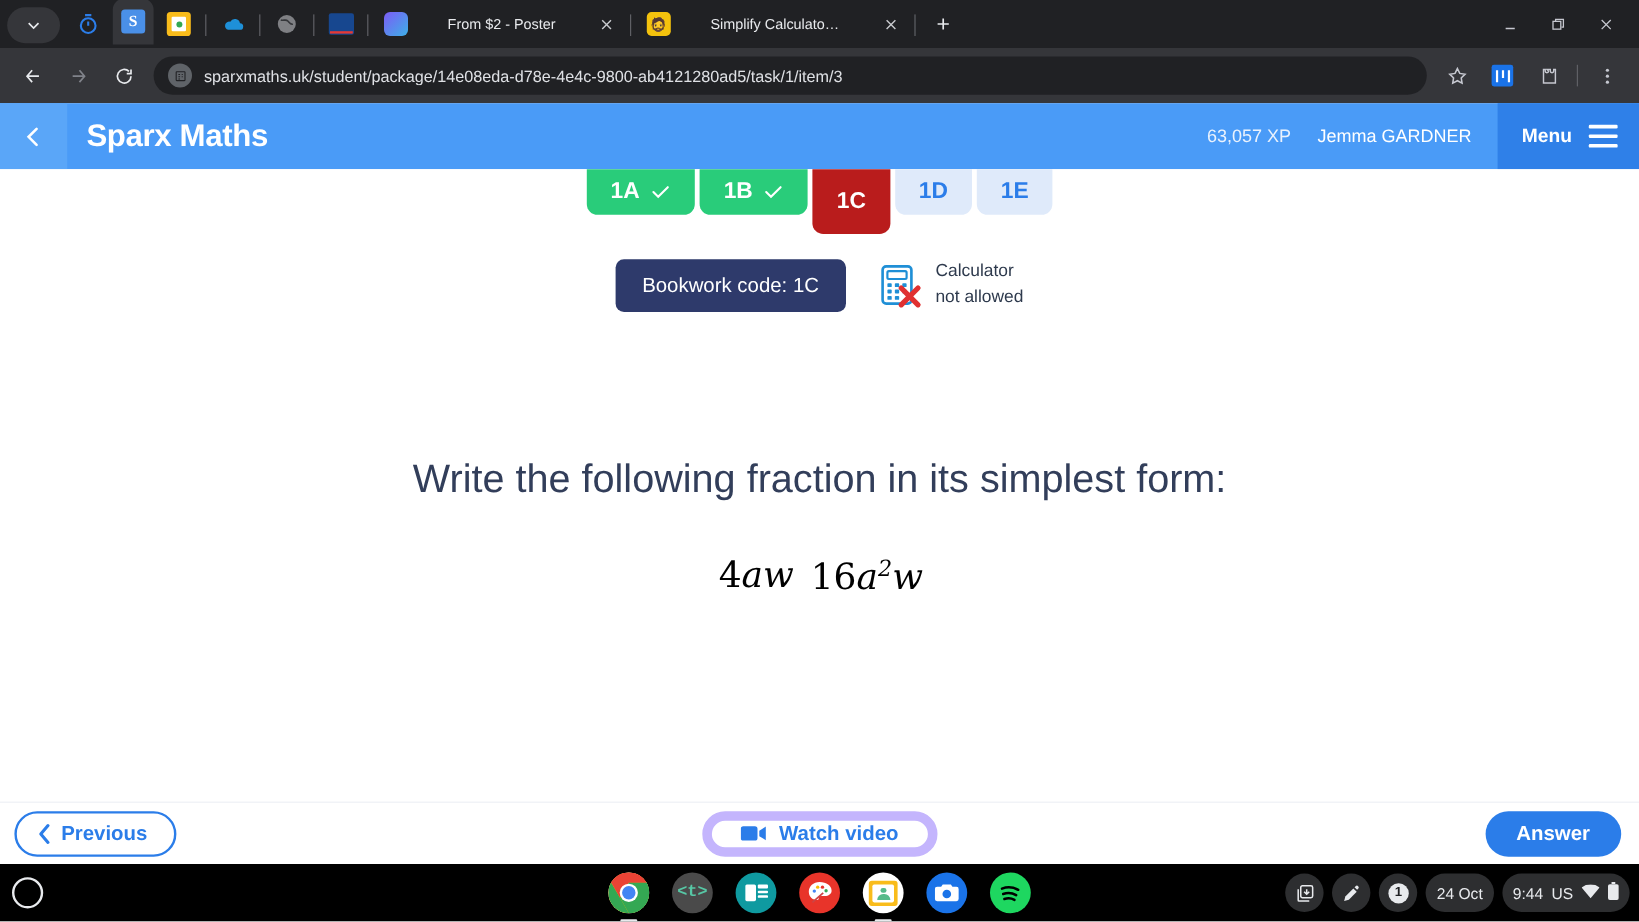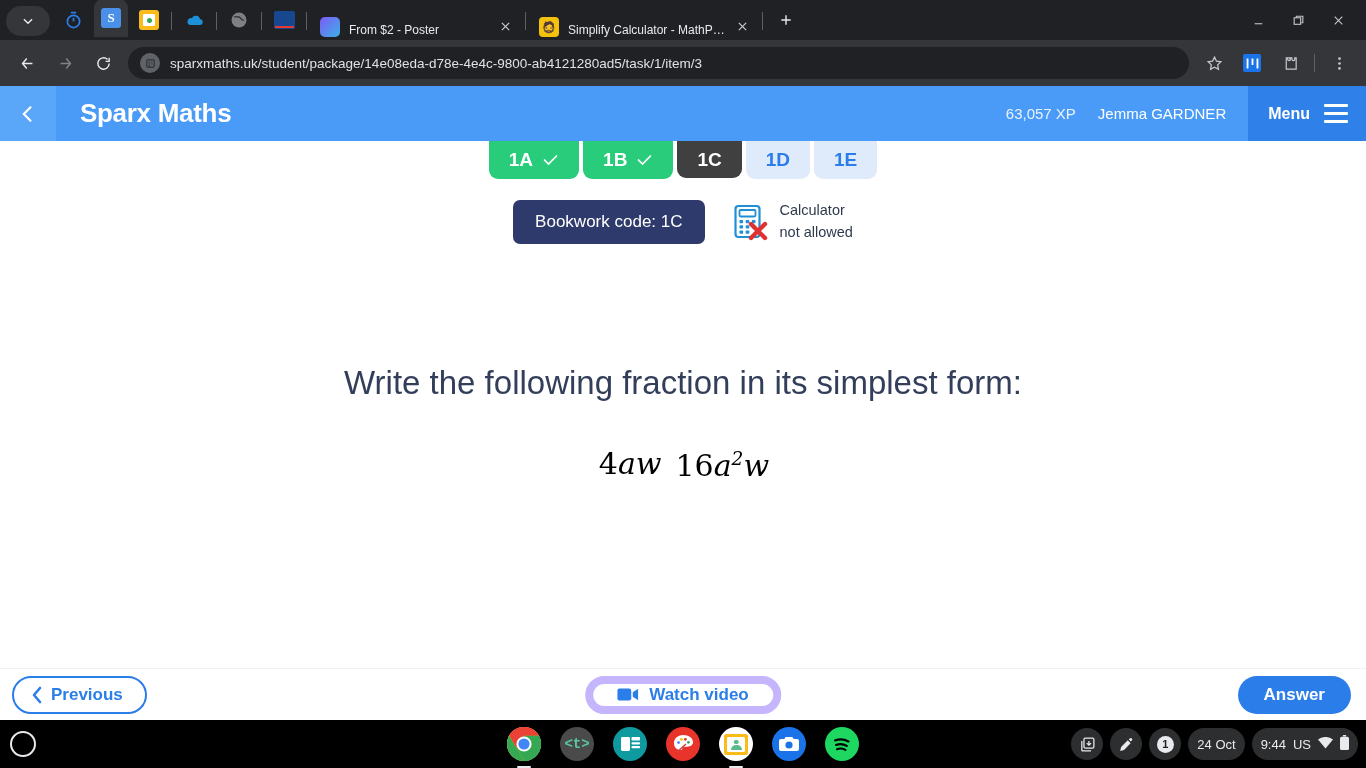--- a/index.html
+++ b/index.html
@@ -24,22 +24,22 @@
   .chev-btn svg { width:14px; height:14px; }
   .mini-tab {
     width:34px; height:34px; margin:0 2px 3px 2px; border-radius:8px 8px 0 0;
     display:flex; align-items:center; justify-content:center; position:relative;
   }
   .mini-tab.active { background:#35363a; height:38px; border-radius:9px 9px 0 0; }
   .favicon { width:20px; height:20px; border-radius:3px; display:block; }
   .tab-sep { width:1px; height:18px; background:#5f6065; margin:0 3px 10px 3px; }
 
   .tab {
-    display:flex; align-items:flex-end; height:34px; margin-bottom:3px;
-    padding:0 6px 0 10px; border-radius:8px 8px 0 0; max-width:230px;
+    display:flex; align-items:center; height:34px; margin-bottom:3px;
+    padding:0 6px 0 10px; border-radius:8px 8px 0 0; max-width:230px;gap:24px;
   }
   .tab .favicon { margin-right:9px; flex:0 0 auto; }
   .tab-title {
     color:#e8eaed; font-size:12px; white-space:nowrap; overflow:hidden;
     text-overflow:ellipsis; flex:1 1 auto;
   }
   .tab-close {
     width:22px; height:22px; margin-left:6px; border-radius:11px;
     display:flex; align-items:center; justify-content:center; flex:0 0 auto;
   }
@@ -88,21 +88,21 @@
     position:absolute; left:0; top:86px; width:1366px; height:55px;
     background:#4a9bf7; display:flex; align-items:center;
   }
   .sx-back {
     width:56px; height:55px; background:#5aa6f8;
     display:flex; align-items:center; justify-content:center;
   }
   .sx-back svg { width:20px; height:22px; }
   .sx-brand {
     color:#fff; font-size:26px; font-weight:bold; letter-spacing:-0.3px;
-    margin-left:24px; flex:1 1 auto;
+    margin-left:16px; flex:1 1 auto;
   }
   .sx-xp { color:#eaf2fd; font-size:15px; margin-right:22px; }
   .sx-user { color:#ffffff; font-size:15px; margin-right:22px; }
   .sx-menu {
     height:55px; background:#2f80e8; display:flex; align-items:center;
     padding:0 18px 0 20px;
   }
   .sx-menu-label { color:#fff; font-size:16px; font-weight:bold; margin-right:14px; }
   .burger { width:24px; display:flex; flex-direction:column; gap:5px; }
   .burger span { display:block; height:3px; background:#fff; border-radius:1px; }
@@ -114,21 +114,21 @@
   .task-tabs {
     display:flex; justify-content:center; align-items:flex-start; padding-top:0;
     gap:4px;
   }
   .ttab {
     height:38px; padding:0 20px; border-radius:0 0 9px 9px;
     display:flex; align-items:center; justify-content:center; gap:9px;
     font-size:19px; font-weight:bold;
   }
   .ttab.done { background:#29cc7a; color:#fff; }
-  .ttab.active { background:#404040; color:#fff; height:37px; }
+  .ttab.active { background:#b91c1c; color:#fff; height:54px; }
   .ttab.todo { background:#dfeafa; color:#2b7de9; }
   .ttab .check { width:17px; height:12px; display:block; }
 
   .badges {
     display:flex; justify-content:center; align-items:center; gap:28px;
     margin-top:21px;
   }
   .bookwork {
     background:#2e3a6b; color:#fff; font-size:17px;
     padding:12px 22px; border-radius:7px;

